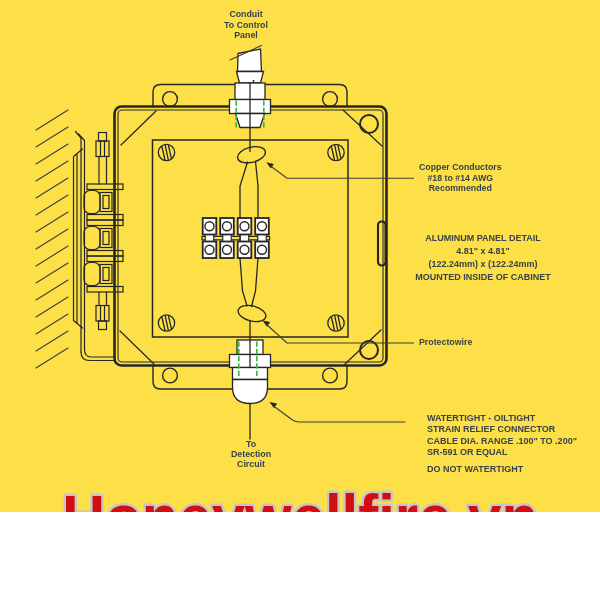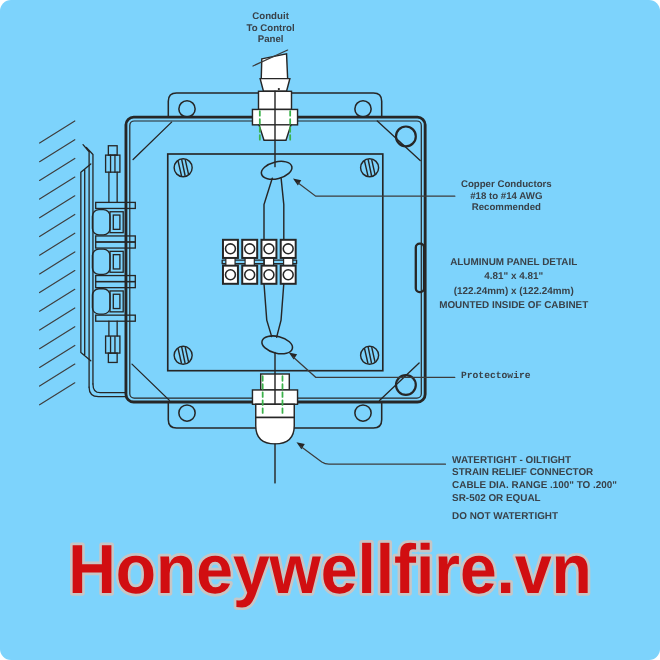--- a/index.html
+++ b/index.html
@@ -1,22 +1,22 @@
 <!DOCTYPE html>
 <html><head>
 <meta charset="utf-8">
 <style>
   html,body{margin:0;padding:0;background:#fff;}
-  #stage{position:relative;width:600px;height:600px;background:#7dd3fc;overflow:hidden;
-         font-family:"Liberation Sans",sans-serif;border-radius:10px;}
+  #stage{position:relative;width:600px;height:512px;background:#fde047;overflow:hidden;
+         font-family:"Liberation Sans",sans-serif;}
   #stage svg{position:absolute;left:0;top:0;}
   .lbl{position:absolute;color:#39424a;font-weight:bold;white-space:pre-line;
        font-family:"Liberation Sans",sans-serif;}
   .lbl.small{font-size:8.8px;line-height:10.6px;}
-  .lbl.caps{font-size:9px;line-height:11.6px;}
+  .lbl.caps{font-size:9px;line-height:11.6px;margin-left:16px;}
   .center{text-align:center;}
 </style>
 </head>
 <body>
 
 <div id="stage">
 
 <svg width="600" height="600" viewBox="0 0 600 600">
   <g fill="none" stroke="#262626" stroke-width="1.3" stroke-linecap="round">
 
@@ -188,30 +188,33 @@
 
 <div class="lbl small" style="left:419px;top:162px;text-align:center;">Copper Conductors
 #18 to #14 AWG
 Recommended</div>
 
 <div class="lbl caps center" style="left:393px;top:232px;width:148px;line-height:13px;">ALUMINUM PANEL DETAIL
 4.81" x 4.81"
 (122.24mm) x (122.24mm)
 MOUNTED INSIDE OF CABINET</div>
 
-<div class="lbl small" style="left:419px;top:336.5px;font-family:Liberation Mono, monospace;">Protectowire</div>
+<div class="lbl small" style="left:419px;top:336.5px;">Protectowire</div>
 
 <div class="lbl caps" style="left:411px;top:412.5px;">WATERTIGHT - OILTIGHT
 STRAIN RELIEF CONNECTOR
 CABLE DIA. RANGE .100" TO .200"
-SR-502 OR EQUAL</div>
+SR-591 OR EQUAL</div>
 
 <div class="lbl caps" style="left:411px;top:464px;">DO NOT WATERTIGHT</div>
 
 
+<div class="lbl small center" style="left:223px;top:438.5px;width:56px;line-height:10px;">To
+Detection
+Circuit</div>
 
 <svg width="600" height="600" viewBox="0 0 600 600" style="pointer-events:none;">
   <g font-family="Liberation Sans, sans-serif" font-weight="bold" font-size="63" text-anchor="middle">
     <text x="300" y="539" textLength="476" lengthAdjust="spacingAndGlyphs" fill="none" stroke-width="5" stroke-linejoin="round" stroke="#c6c6c6">Honeywellfire.vn</text>
     <text x="300" y="539" textLength="476" lengthAdjust="spacingAndGlyphs" stroke="none" fill="#d10e11">Honeywellfire.vn</text>
   </g>
 </svg>
 
 </div>
 

